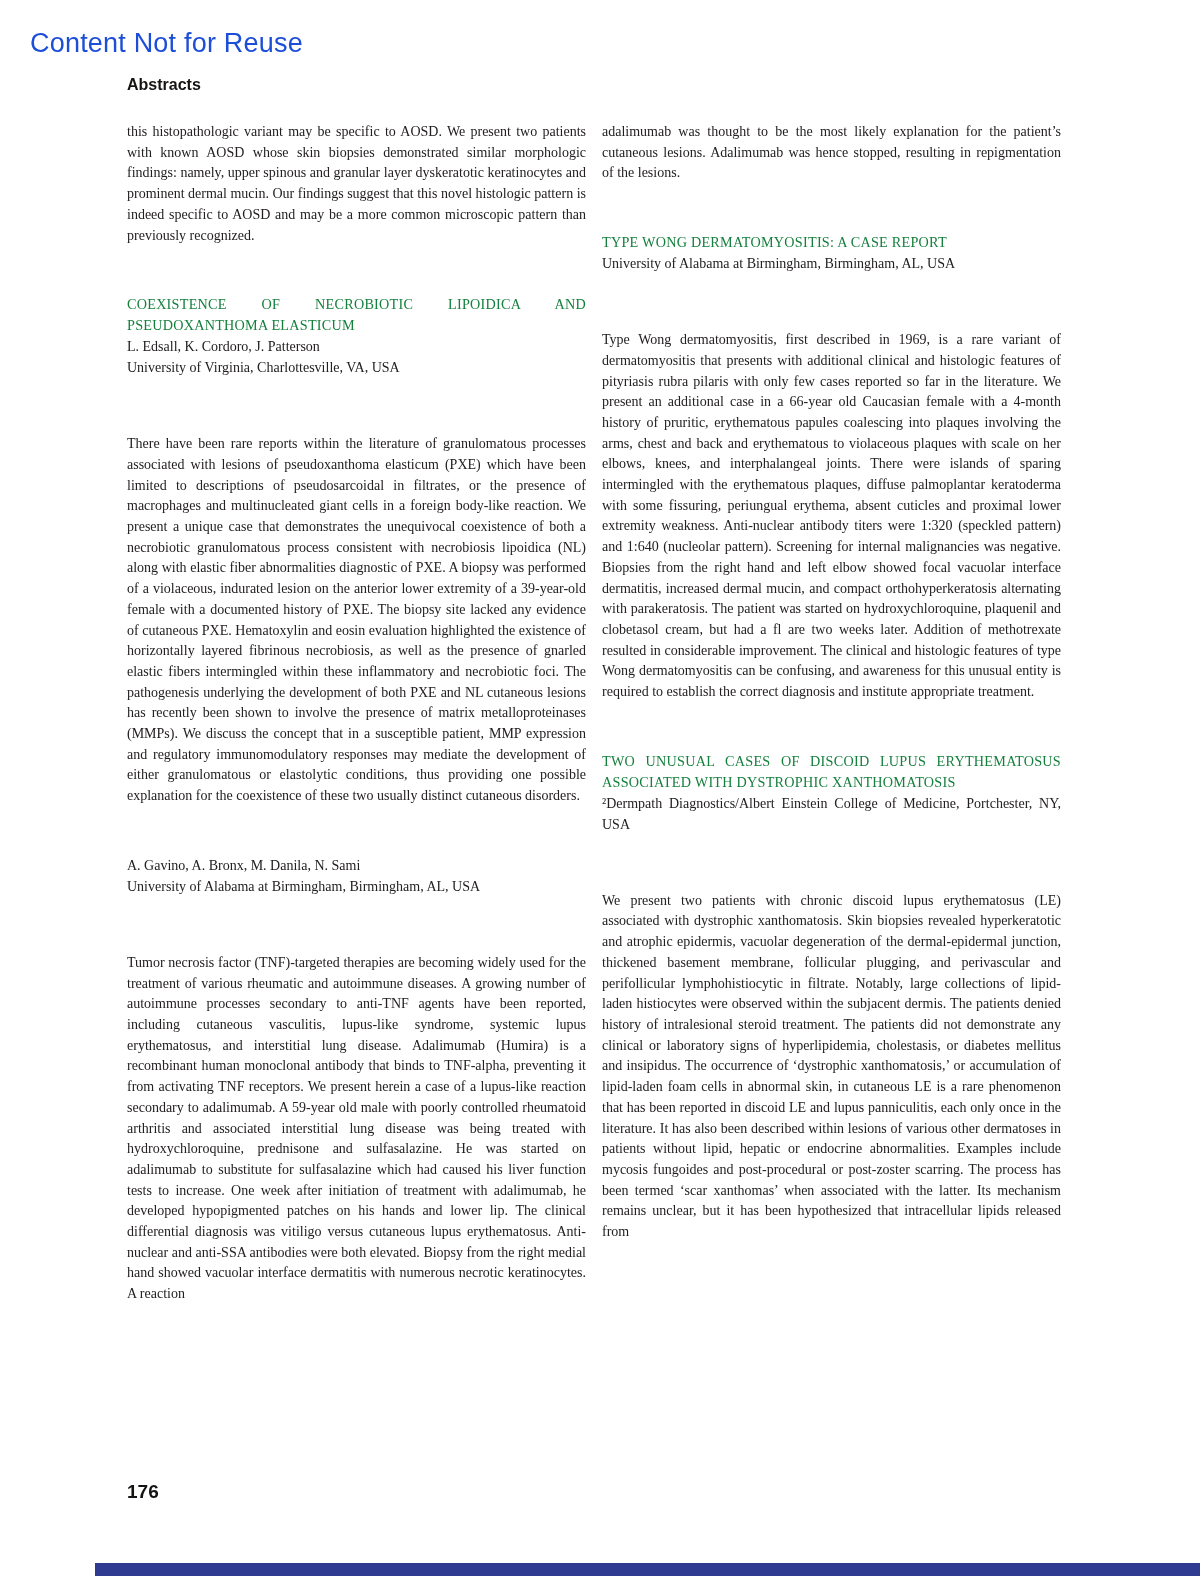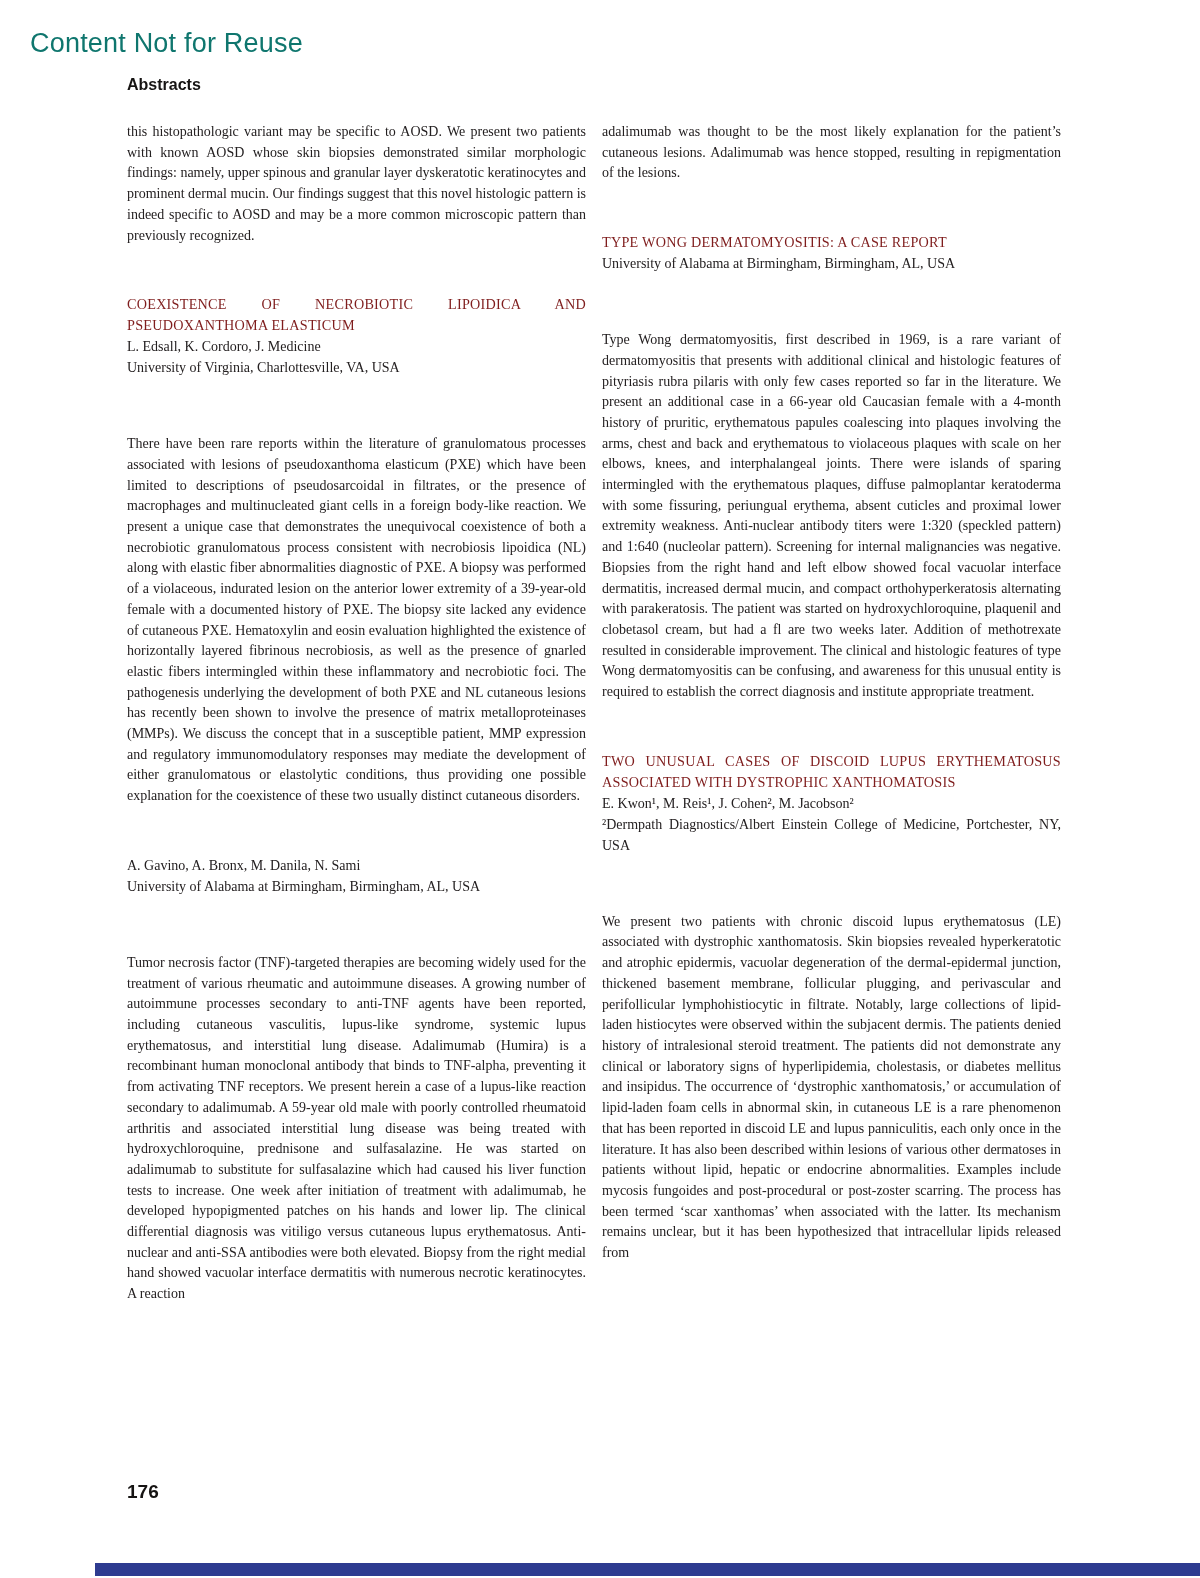--- a/index.html
+++ b/index.html
@@ -4,37 +4,37 @@
 <style>
   * { margin:0; padding:0; box-sizing:border-box; }
   html,body { background:#ffffff; }
   body {
     width:1200px; height:1578px; position:relative; overflow:hidden;
     font-family:"Liberation Serif", serif; color:#242021;
   }
   .watermark {
     position:absolute; left:30px; top:28px;
     font-family:"Liberation Sans", sans-serif;
-    font-size:27px; color:#0f766e; letter-spacing:0.2px;
+    font-size:27px; color:#1d4ed8; letter-spacing:0.2px;
   }
   .section-title {
     position:absolute; left:127px; top:76px;
     font-family:"Liberation Sans", sans-serif;
     font-size:16px; font-weight:700; color:#161413;
   }
   .columns {
     position:absolute; left:127px; top:122px; width:958px;
     display:flex; gap:16px;
   }
   .col { width:459px; font-size:14px; line-height:20.7px; text-align:justify; }
   .cont-para { text-align:justify; }
   .abstract { margin-top:48px; }
   .abs-heading {
     font-size:14.2px; letter-spacing:0.25px; font-weight:400;
-    text-align:justify; line-height:21px; color:#7f1d1d;
+    text-align:justify; line-height:21px; color:#15803d;
   }
   .abs-authors { line-height:21px; }
   .abs-affil { line-height:21px; }
   .abs-body { margin-top:56px; text-align:justify; }
   .page-number {
     position:absolute; left:127px; top:1481px;
     font-family:"Liberation Sans", sans-serif;
     font-size:19px; font-weight:700; color:#161413;
   }
   .footer-bar {
@@ -49,21 +49,21 @@
 
 <h2 class="section-title">Abstracts</h2>
 
 <div class="columns">
 
   <div class="col">
     <p class="cont-para">this histopathologic variant may be specific to AOSD. We present two patients with known AOSD whose skin biopsies demonstrated similar morphologic findings: namely, upper spinous and granular layer dyskeratotic keratinocytes and prominent dermal mucin. Our findings suggest that this novel histologic pattern is indeed specific to AOSD and may be a more common microscopic pattern than previously recognized.</p>
 
     <section class="abstract">
       <h3 class="abs-heading">COEXISTENCE OF NECROBIOTIC LIPOIDICA AND PSEUDOXANTHOMA ELASTICUM</h3>
-      <p class="abs-authors">L. Edsall, K. Cordoro, J. Medicine</p>
+      <p class="abs-authors">L. Edsall, K. Cordoro, J. Patterson</p>
       <p class="abs-affil">University of Virginia, Charlottesville, VA, USA</p>
       <p class="abs-body">There have been rare reports within the literature of granulomatous processes associated with lesions of pseudoxanthoma elasticum (PXE) which have been limited to descriptions of pseudosarcoidal in filtrates, or the presence of macrophages and multinucleated giant cells in a foreign body-like reaction. We present a unique case that demonstrates the unequivocal coexistence of both a necrobiotic granulomatous process consistent with necrobiosis lipoidica (NL) along with elastic fiber abnormalities diagnostic of PXE. A biopsy was performed of a violaceous, indurated lesion on the anterior lower extremity of a 39-year-old female with a documented history of PXE. The biopsy site lacked any evidence of cutaneous PXE. Hematoxylin and eosin evaluation highlighted the existence of horizontally layered fibrinous necrobiosis, as well as the presence of gnarled elastic fibers intermingled within these inflammatory and necrobiotic foci. The pathogenesis underlying the development of both PXE and NL cutaneous lesions has recently been shown to involve the presence of matrix metalloproteinases (MMPs). We discuss the concept that in a susceptible patient, MMP expression and regulatory immunomodulatory responses may mediate the development of either granulomatous or elastolytic conditions, thus providing one possible explanation for the coexistence of these two usually distinct cutaneous disorders.</p>
     </section>
 
     <section class="abstract">
       <p class="abs-authors">A. Gavino, A. Bronx, M. Danila, N. Sami</p>
       <p class="abs-affil">University of Alabama at Birmingham, Birmingham, AL, USA</p>
       <p class="abs-body">Tumor necrosis factor (TNF)-targeted therapies are becoming widely used for the treatment of various rheumatic and autoimmune diseases. A growing number of autoimmune processes secondary to anti-TNF agents have been reported, including cutaneous vasculitis, lupus-like syndrome, systemic lupus erythematosus, and interstitial lung disease. Adalimumab (Humira) is a recombinant human monoclonal antibody that binds to TNF-alpha, preventing it from activating TNF receptors. We present herein a case of a lupus-like reaction secondary to adalimumab. A 59-year old male with poorly controlled rheumatoid arthritis and associated interstitial lung disease was being treated with hydroxychloroquine, prednisone and sulfasalazine. He was started on adalimumab to substitute for sulfasalazine which had caused his liver function tests to increase. One week after initiation of treatment with adalimumab, he developed hypopigmented patches on his hands and lower lip. The clinical differential diagnosis was vitiligo versus cutaneous lupus erythematosus. Anti-nuclear and anti-SSA antibodies were both elevated. Biopsy from the right medial hand showed vacuolar interface dermatitis with numerous necrotic keratinocytes. A reaction</p>
     </section>
   </div>
@@ -72,21 +72,20 @@
     <p class="cont-para">adalimumab was thought to be the most likely explanation for the patient’s cutaneous lesions. Adalimumab was hence stopped, resulting in repigmentation of the lesions.</p>
 
     <section class="abstract">
       <h3 class="abs-heading">TYPE WONG DERMATOMYOSITIS: A CASE REPORT</h3>
       <p class="abs-affil">University of Alabama at Birmingham, Birmingham, AL, USA</p>
       <p class="abs-body">Type Wong dermatomyositis, first described in 1969, is a rare variant of dermatomyositis that presents with additional clinical and histologic features of pityriasis rubra pilaris with only few cases reported so far in the literature. We present an additional case in a 66-year old Caucasian female with a 4-month history of pruritic, erythematous papules coalescing into plaques involving the arms, chest and back and erythematous to violaceous plaques with scale on her elbows, knees, and interphalangeal joints. There were islands of sparing intermingled with the erythematous plaques, diffuse palmoplantar keratoderma with some fissuring, periungual erythema, absent cuticles and proximal lower extremity weakness. Anti-nuclear antibody titers were 1:320 (speckled pattern) and 1:640 (nucleolar pattern). Screening for internal malignancies was negative. Biopsies from the right hand and left elbow showed focal vacuolar interface dermatitis, increased dermal mucin, and compact orthohyperkeratosis alternating with parakeratosis. The patient was started on hydroxychloroquine, plaquenil and clobetasol cream, but had a fl are two weeks later. Addition of methotrexate resulted in considerable improvement. The clinical and histologic features of type Wong dermatomyositis can be confusing, and awareness for this unusual entity is required to establish the correct diagnosis and institute appropriate treatment.</p>
     </section>
 
     <section class="abstract">
       <h3 class="abs-heading">TWO UNUSUAL CASES OF DISCOID LUPUS ERYTHEMATOSUS ASSOCIATED WITH DYSTROPHIC XANTHOMATOSIS</h3>
-      <p class="abs-authors">E. Kwon¹, M. Reis¹, J. Cohen², M. Jacobson²</p>
       <p class="abs-affil">²Dermpath Diagnostics/Albert Einstein College of Medicine, Portchester, NY, USA</p>
       <p class="abs-body">We present two patients with chronic discoid lupus erythematosus (LE) associated with dystrophic xanthomatosis. Skin biopsies revealed hyperkeratotic and atrophic epidermis, vacuolar degeneration of the dermal-epidermal junction, thickened basement membrane, follicular plugging, and perivascular and perifollicular lymphohistiocytic in filtrate. Notably, large collections of lipid-laden histiocytes were observed within the subjacent dermis. The patients denied history of intralesional steroid treatment. The patients did not demonstrate any clinical or laboratory signs of hyperlipidemia, cholestasis, or diabetes mellitus and insipidus. The occurrence of ‘dystrophic xanthomatosis,’ or accumulation of lipid-laden foam cells in abnormal skin, in cutaneous LE is a rare phenomenon that has been reported in discoid LE and lupus panniculitis, each only once in the literature. It has also been described within lesions of various other dermatoses in patients without lipid, hepatic or endocrine abnormalities. Examples include mycosis fungoides and post-procedural or post-zoster scarring. The process has been termed ‘scar xanthomas’ when associated with the latter. Its mechanism remains unclear, but it has been hypothesized that intracellular lipids released from</p>
     </section>
   </div>
 
 </div>
 
 <div class="page-number">176</div>
 
 <div class="footer-bar" style="background: rgb(46, 59, 144);"></div>

